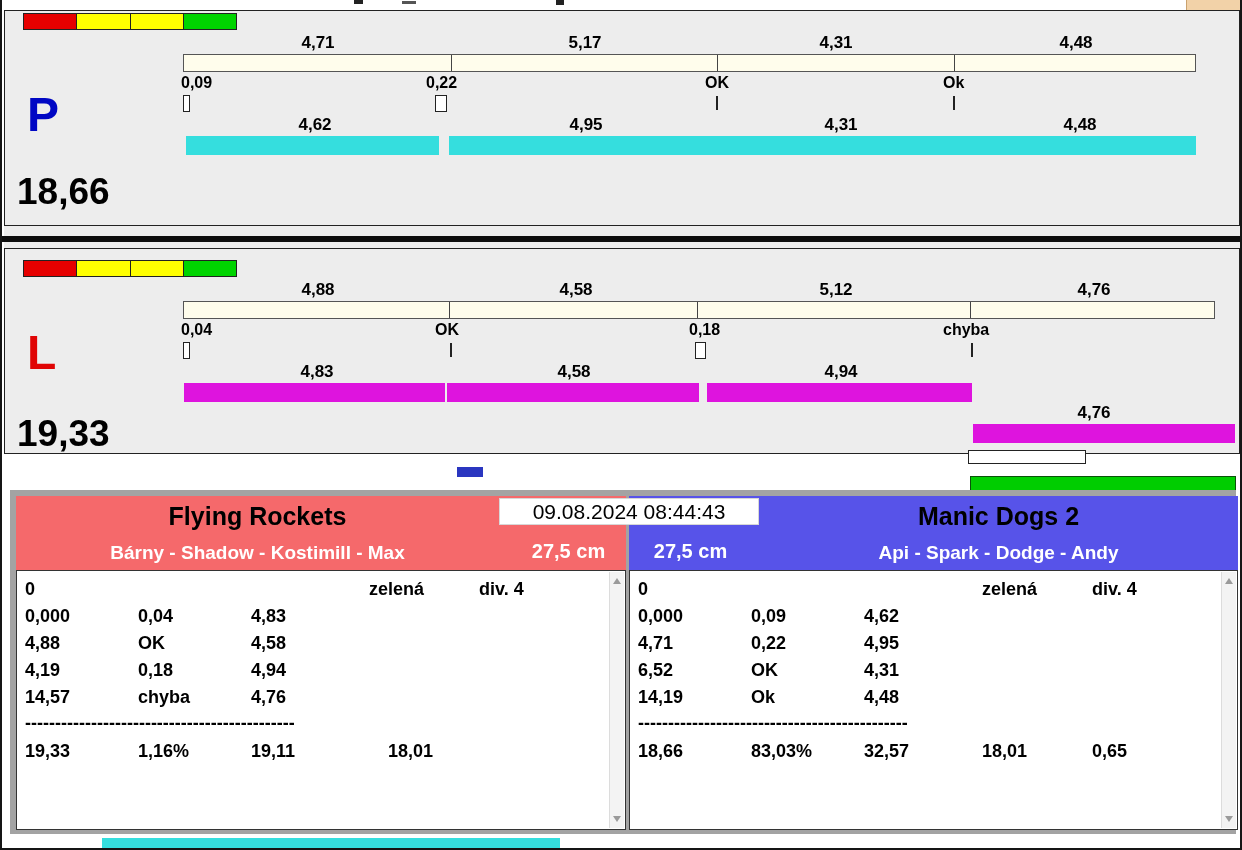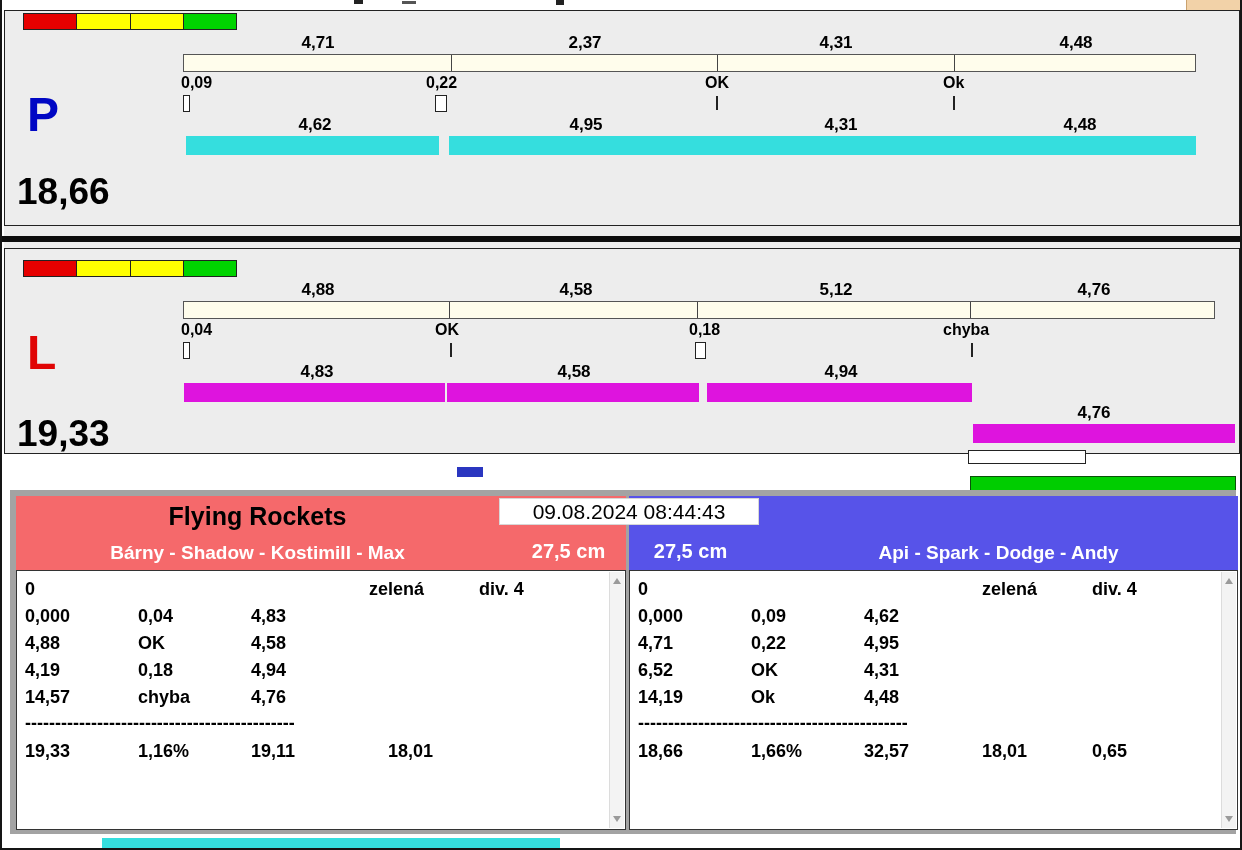--- a/index.html
+++ b/index.html
@@ -130,21 +130,21 @@
 
   <section class="lane lane-p">
     <div class="indicator">
       <div class="seg seg-red"></div>
       <div class="seg seg-yellow"></div>
       <div class="seg seg-yellow"></div>
       <div class="seg seg-green"></div>
     </div>
 
     <span class="val vt i1">4,71</span>
-    <span class="val vt i2">2,37</span>
+    <span class="val vt i2">5,17</span>
     <span class="val vt i3">4,31</span>
     <span class="val vt i4">4,48</span>
 
     <div class="bar-cream">
       <div class="bdiv d1"></div>
       <div class="bdiv d2"></div>
       <div class="bdiv d3"></div>
     </div>
 
     <span class="chg c1">0,09</span>
@@ -223,20 +223,21 @@
 
   <div class="teams-frame">
 
     <div class="team-header left">
       <div class="team-name">Flying Rockets</div>
       <div class="team-members">Bárny - Shadow - Kostimill - Max</div>
       <div class="team-height">27,5 cm</div>
     </div>
 
     <div class="team-header right">
+      <div class="team-name">Manic Dogs 2</div>
       <div class="team-members">Api - Spark - Dodge - Andy</div>
       <div class="team-height">27,5 cm</div>
     </div>
 
     <div class="datetime-box">09.08.2024 08:44:43</div>
 
     <div class="log left">
       <span class="cell c0 r0">0</span>
       <span class="cell c3 r0">zelená</span>
       <span class="cell c4 r0">div. 4</span>
@@ -287,21 +288,21 @@
       <span class="cell c1 r3">OK</span>
       <span class="cell c2 r3">4,31</span>
 
       <span class="cell c0 r4">14,19</span>
       <span class="cell c1 r4">Ok</span>
       <span class="cell c2 r4">4,48</span>
 
       <span class="cell c0 r5">---------------------------------------------</span>
 
       <span class="cell c0 r6 sum">18,66</span>
-      <span class="cell c1 r6 sum">1,66%</span>
+      <span class="cell c1 r6 sum">83,03%</span>
       <span class="cell c2 r6 sum">32,57</span>
       <span class="cell c3 r6 sum">18,01</span>
       <span class="cell c4 r6 sum">0,65</span>
 
       <div class="vscroll">
         <div class="arrow-up"></div>
         <div class="arrow-down"></div>
       </div>
     </div>
   </div>

